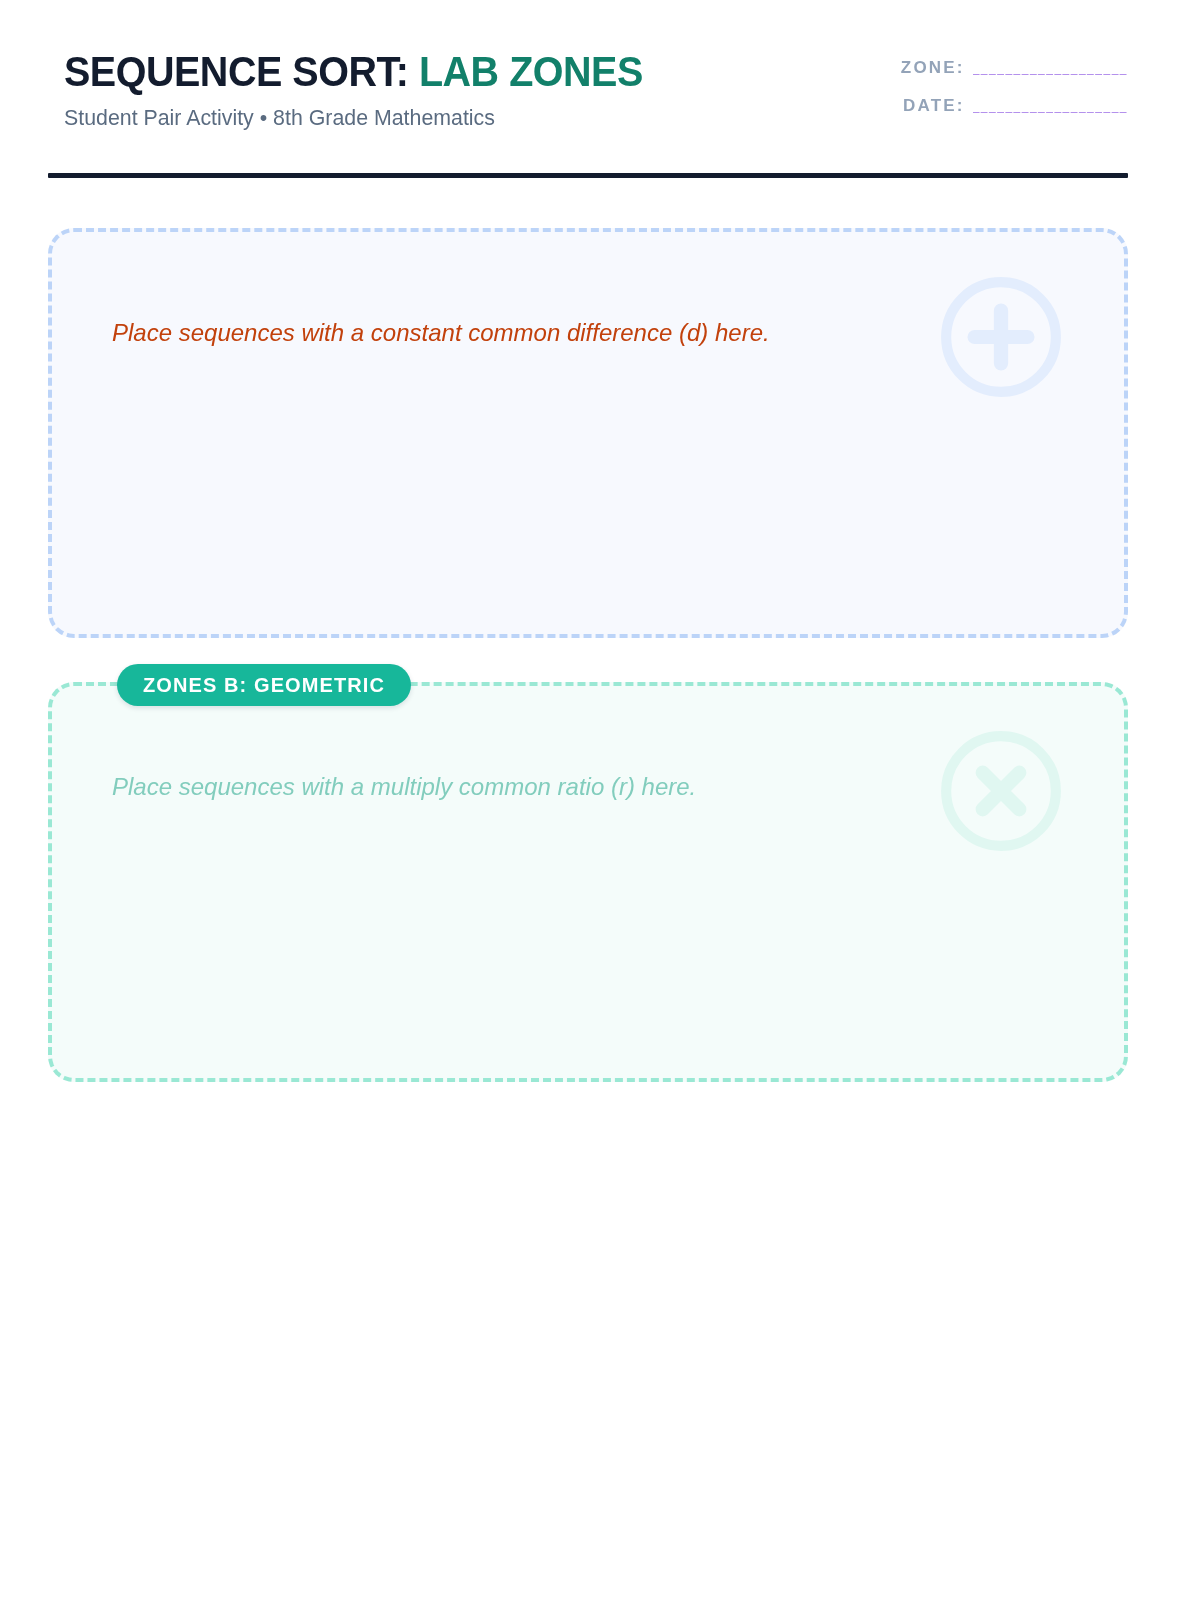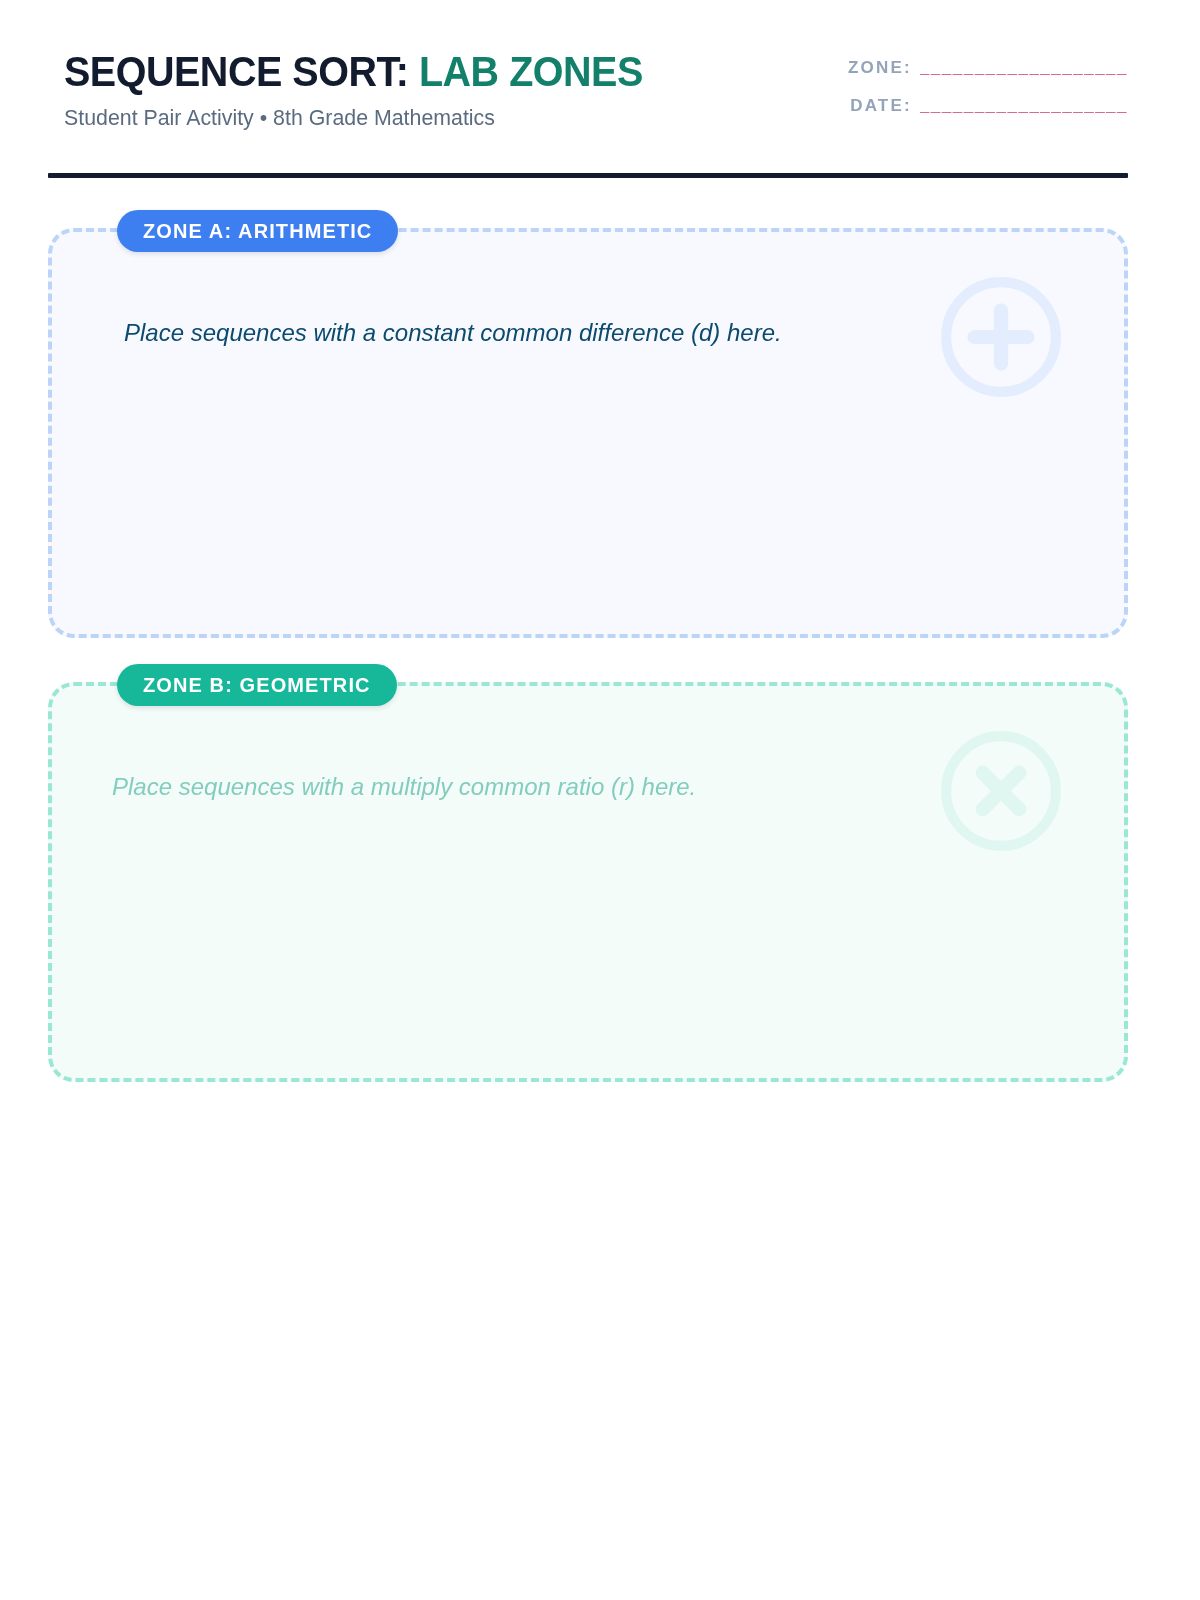--- a/index.html
+++ b/index.html
@@ -77,24 +77,24 @@
     white-space: nowrap;
   }
   .field-row:last-child { margin-bottom: 0; }
   .field-label {
     font-size: 17px;
     font-weight: 700;
     letter-spacing: 2.2px;
     color: #93a3b8;
   }
   .field-line {
-    font-size: 17px;
+    font-size: 12px;
     font-weight: 700;
     letter-spacing: 1.5px;
-    color: #be185d;
+    color: #6d28d9;
     margin-left: 8px;
     overflow: hidden;
     max-width: 268px;
     display: inline-block;
     vertical-align: baseline;
   }
 
   .rule {
     position: absolute;
     left: 48px;
@@ -164,21 +164,21 @@
     position: absolute;
     left: 60px;
     top: 85px;
     right: 170px;
     font-size: 24px;
     font-style: italic;
     line-height: 32px;
     font-weight: 400;
     white-space: nowrap;
   }
-  .prompt-a { color: #0c4a6e; margin-left: 12px; }
+  .prompt-a { color: #c2410c; }
   .prompt-b { color: #82cdbd; }
   .prompt-c { color: #aeb8c8; }
 
   .zone-icon {
     position: absolute;
     right: 58px;
     top: 40px;
     width: 130px;
     height: 130px;
     pointer-events: none;
@@ -212,32 +212,31 @@
       </div>
     </div>
 
   </div>
 
   <div class="rule"></div>
 
   <div class="zones">
 
     <div class="zone zone-a">
-      <div class="zone-badge badge-a">ZONE A: ARITHMETIC</div>
       <div class="zone-prompt prompt-a">Place sequences with a constant common difference (d) here.</div>
       <div class="zone-icon icon-a">
         <svg viewBox="0 0 64 64" fill="none" aria-hidden="true">
           <circle cx="32" cy="32" r="27" stroke="currentColor" stroke-width="5"></circle>
           <path d="M32 19 L32 45 M19 32 L45 32" stroke="currentColor" stroke-width="7" stroke-linecap="round"></path>
         </svg>
       </div>
     </div>
 
     <div class="zone zone-b">
-      <div class="zone-badge badge-b">ZONE B: GEOMETRIC</div>
+      <div class="zone-badge badge-b">ZONES B: GEOMETRIC</div>
       <div class="zone-prompt prompt-b">Place sequences with a multiply common ratio (r) here.</div>
       <div class="zone-icon icon-b">
         <svg viewBox="0 0 64 64" fill="none" aria-hidden="true">
           <circle cx="32" cy="32" r="27" stroke="currentColor" stroke-width="5"></circle>
           <path d="M23 23 L41 41 M41 23 L23 41" stroke="currentColor" stroke-width="7" stroke-linecap="round"></path>
         </svg>
       </div>
     </div>
 
 

